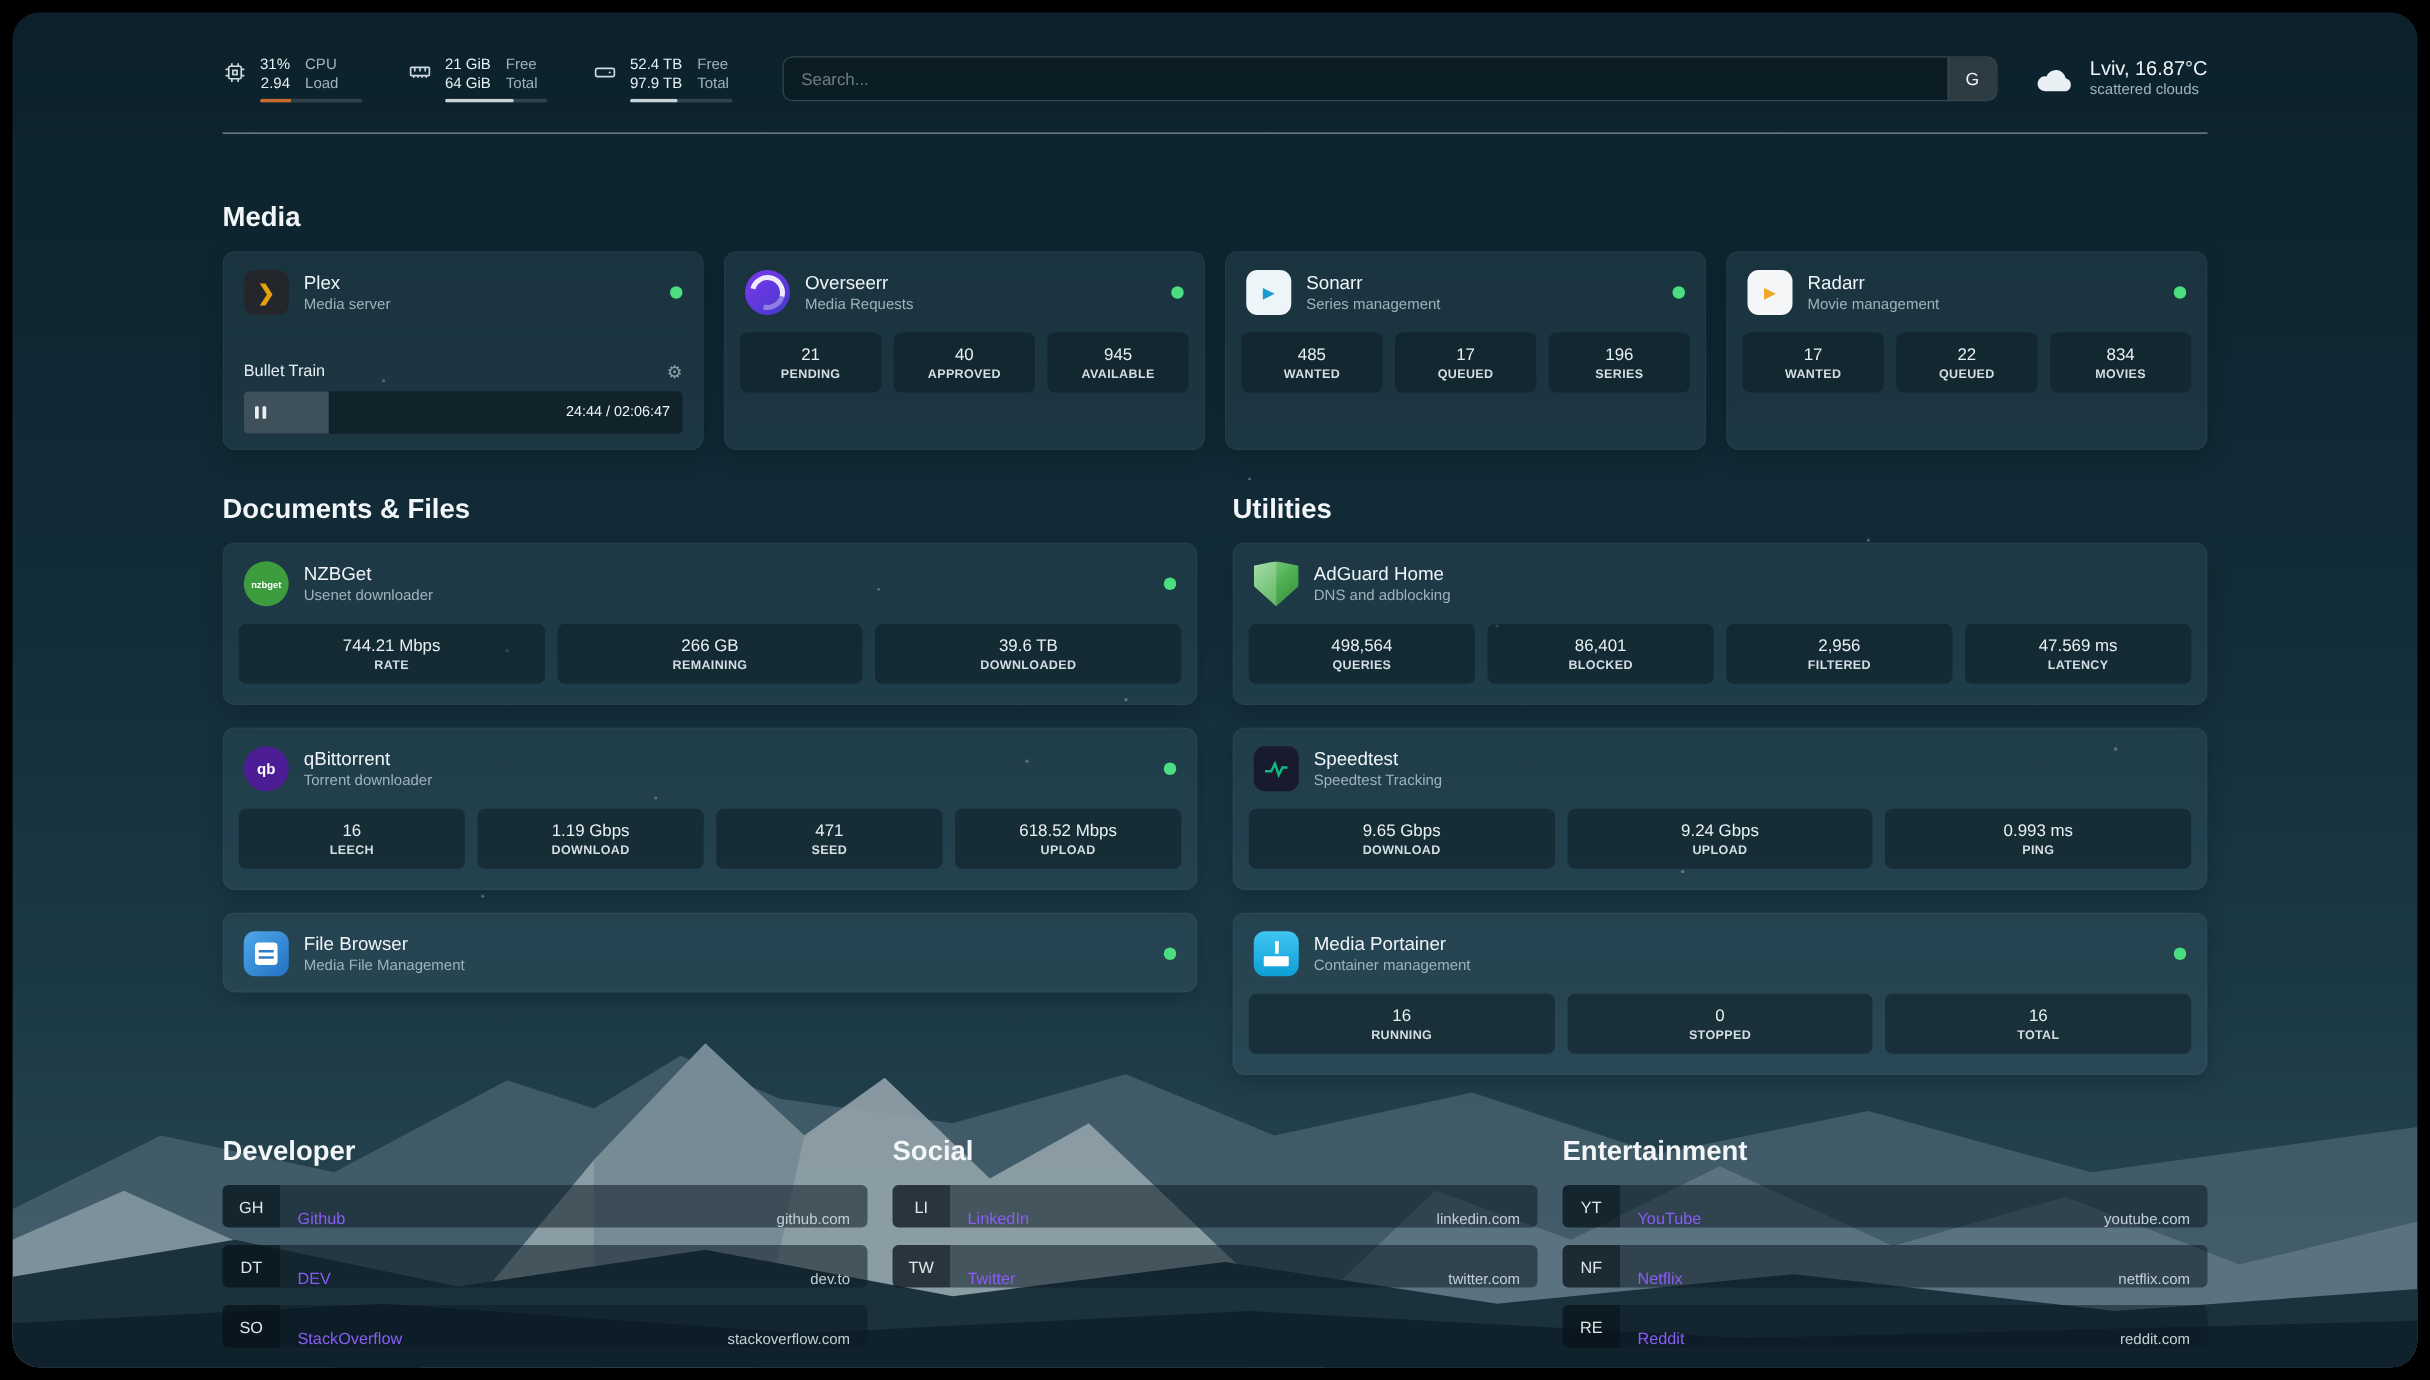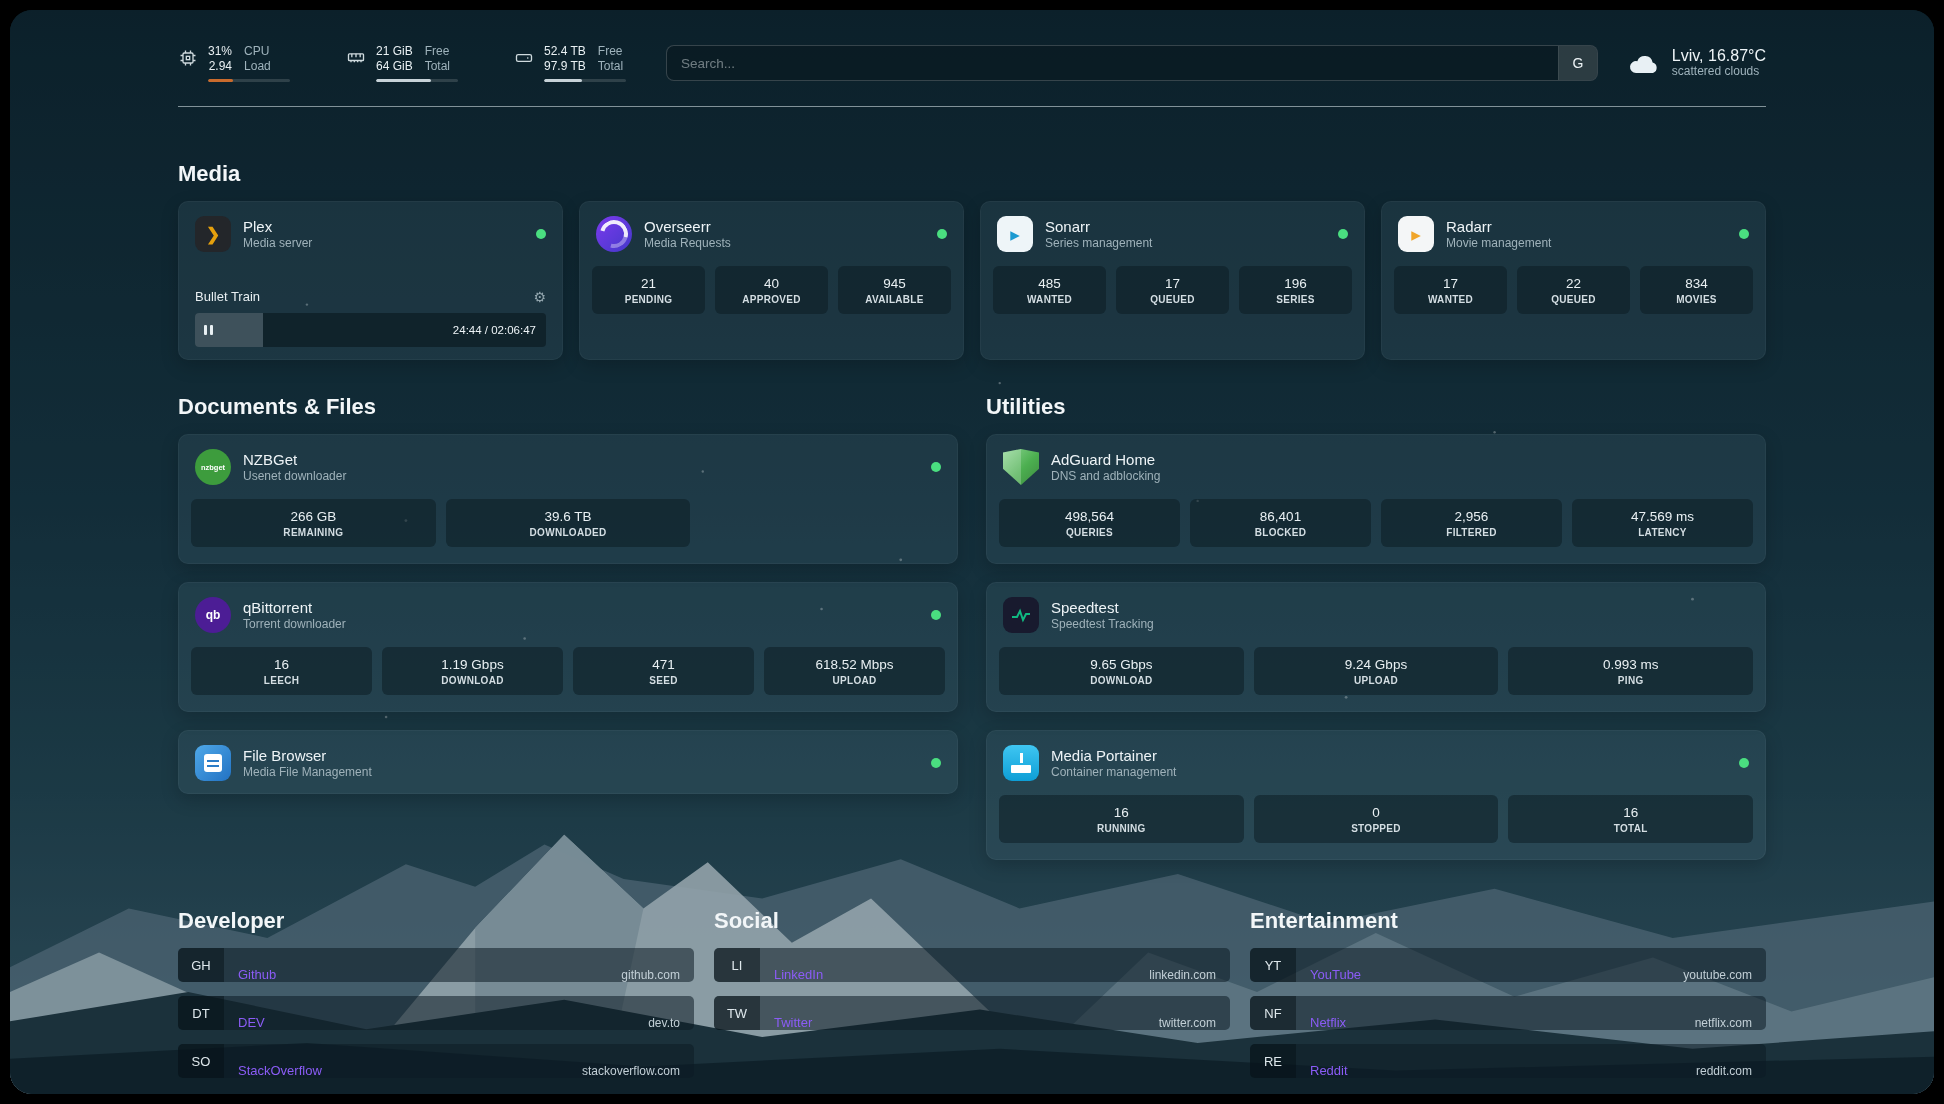--- a/index.html
+++ b/index.html
@@ -7,21 +7,21 @@
     width:1944px;height:1104px;background:#000;overflow:hidden;
     font-family:"Liberation Sans", sans-serif;
     -webkit-font-smoothing:antialiased;
   }
   .screen{position:absolute;inset:10px;border-radius:22px;overflow:hidden;background:#0d212b;}
   .bg-svg{position:absolute;inset:0;width:100%;height:100%;display:block;}
   .content{position:relative;z-index:2;padding:0 168px;height:100%;box-sizing:border-box;}
 
   
   .topbar{display:flex;align-items:center;margin-top:30px;height:46px;}
-  .res-group{display:flex;align-items:center;gap:56px;}
+  .res-group{display:flex;align-items:center;gap:36px;}
   .res{display:flex;align-items:flex-start;gap:10px;}
   .res-icon{color:#cfdade;margin-top:4px;display:flex;}
   .res-rows{display:flex;gap:12px;font-size:12px;line-height:15px;}
   .res-col.vals{color:#e9f0f3;text-align:right;}
   .res-col.labs{color:#9fb3bc;}
   .res-bar{margin-top:5px;width:82px;height:3px;border-radius:2px;background:rgba(255,255,255,.14);overflow:hidden;}
   .res-fill{height:100%;border-radius:2px;}
   .search{flex:1;margin:0 30px 0 40px;height:34px;display:flex;align-items:stretch;
     background:rgba(10,24,31,.55);border:1px solid rgba(255,255,255,.18);border-radius:8px;overflow:hidden;}
   .search input{flex:1;background:transparent;border:none;outline:none;color:#e8eff2;padding:0 14px;font-size:13.5px;font-family:inherit;}
@@ -342,20 +342,24 @@
               <div class="card-header">
                 <span class="svc-icon nzbget">nzbget</span>
                 <div class="svc-text">
                   <div class="svc-name">NZBGet</div>
                   <div class="svc-desc">Usenet downloader</div>
                 </div>
                 <span class="status-dot"></span>
               </div>
               <div class="stats" style="grid-template-columns: repeat(3, 1fr);">
                 <div class="stat">
+                  <div class="stat-value">744.21 Mbps</div>
+                  <div class="stat-label">RATE</div>
+                </div>
+                <div class="stat">
                   <div class="stat-value">266 GB</div>
                   <div class="stat-label">REMAINING</div>
                 </div>
                 <div class="stat">
                   <div class="stat-value">39.6 TB</div>
                   <div class="stat-label">DOWNLOADED</div>
                 </div>
               </div>
             </div>
             <div class="card">

